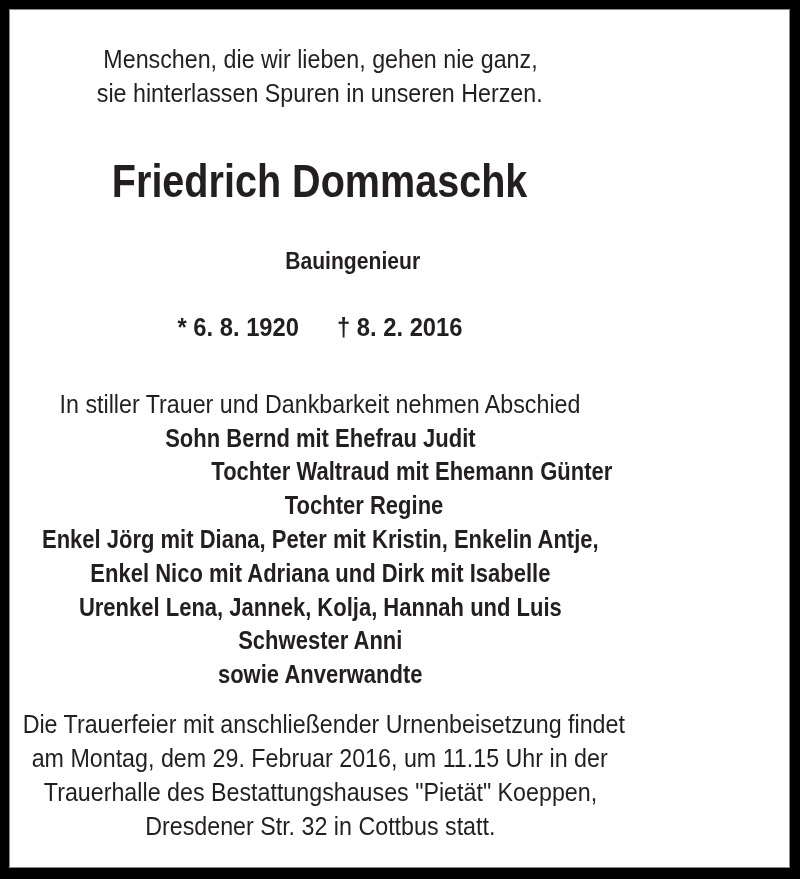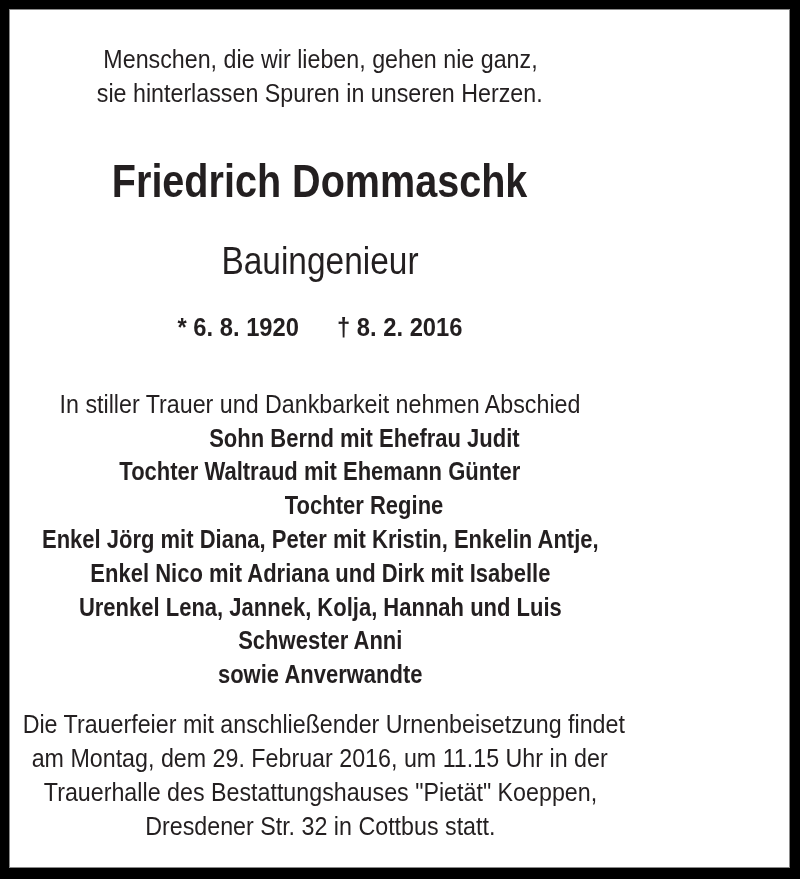--- a/index.html
+++ b/index.html
@@ -47,23 +47,24 @@
       line-height: 30px;
     }
     .bold > span { transform: scaleX(0.88); }
     .name {
       font-size: 46px;
       font-weight: bold;
       line-height: 80px;
     }
     .name > span { transform: scaleX(0.86); }
     .profession {
-      font-size: 38px;
-      font-weight: normal;
+      font-size: 24px;
+      font-weight: bold;
       line-height: 34px;
+      padding-left: 33px;
     }
     .profession > span { transform: scaleX(0.88); }
     .dates > span { transform: scaleX(0.95); }
     .dates .gap { display: inline-block; width: 40px; }
   </style>
 </head>
 <body>
 
 <div class="frame"></div>
 
@@ -87,24 +88,24 @@
     <span>*</span>
     <span>6. 8. 1920</span><span class="gap"></span><span>†</span>
     <span>8. 2. 2016</span>
   </span>
 </div>
 
 <div class="line reg" style="top:389px;">
   <span>In stiller Trauer und Dankbarkeit nehmen Abschied</span>
 </div>
 
-<div class="line bold" style="top:423px;margin-left:44px;">
+<div class="line bold" style="top:423px;">
   <span>Sohn Bernd mit Ehefrau Judit</span>
 </div>
-<div class="line bold" style="top:456px;">
+<div class="line bold" style="top:456px;text-align:right;">
   <span>Tochter Waltraud mit Ehemann Günter</span>
 </div>
 <div class="line bold" style="top:490px;padding-left:44px;">
   <span>Tochter Regine</span>
 </div>
 <div class="line bold" style="top:524px;">
   <span>Enkel Jörg mit Diana, Peter mit Kristin, Enkelin Antje,</span>
 </div>
 <div class="line bold" style="top:558px;">
   <span>Enkel Nico mit Adriana und Dirk mit Isabelle</span>

